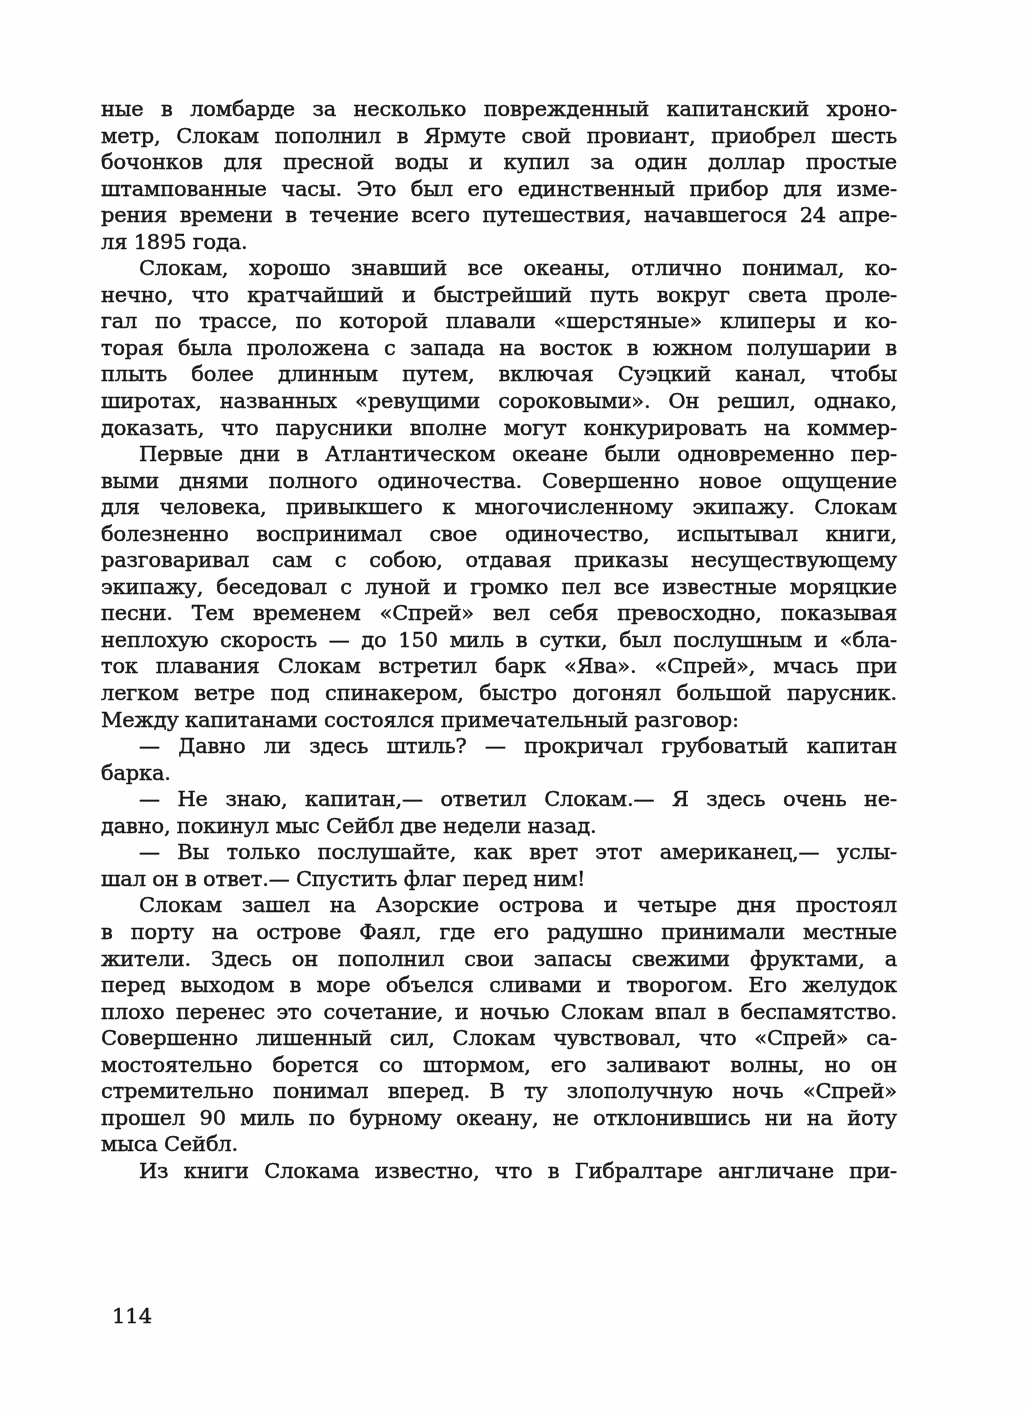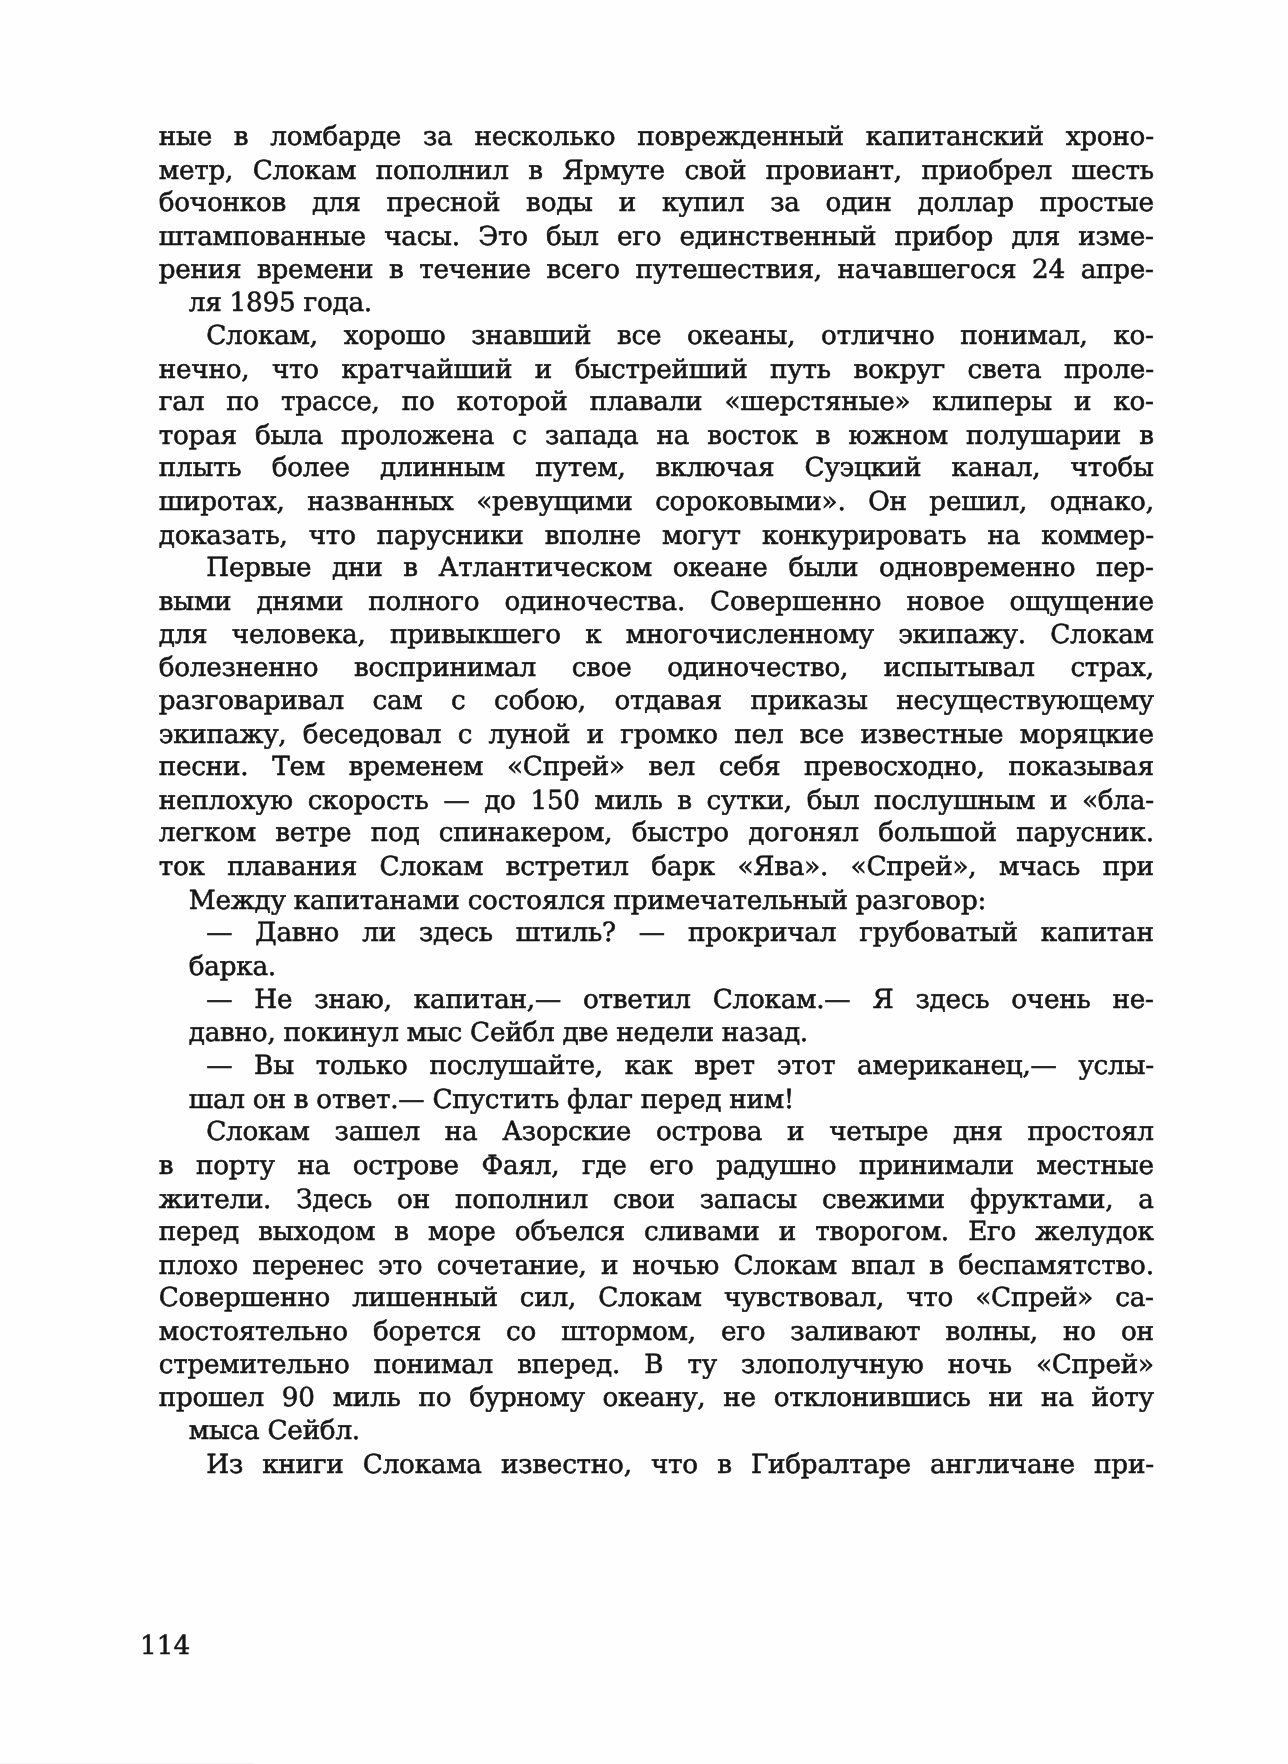--- a/index.html
+++ b/index.html
@@ -8,37 +8,37 @@
     width: 1030px;
     height: 1411px;
     margin: 0 auto;
     background: #fefefe;
     overflow: hidden;
     color: #161616;
     font-family: "DejaVu Serif", "Liberation Serif", serif;
   }
   .text-block {
     position: absolute;
-    left: 127px;
+    left: 101px;
     top: 96px;
     width: 796px;
     font-size: 21px;
     letter-spacing: -0.2px;
     -webkit-text-stroke: 0.45px #161616;
   }
   .paragraph { margin: 0; padding: 0; }
   .line {
     height: 26.55px;
     line-height: 26.55px;
     text-align: justify;
     text-align-last: justify;
     white-space: nowrap;
     overflow: visible;
   }
-  .line.last { text-align-last: left; margin-left: 24px; }
+  .line.last { text-align-last: left; }
   .line.indent { text-indent: 38px; }
   .page-number {
     position: absolute;
     left: 112px;
     top: 1303px;
     font-size: 21px;
     line-height: 26px;
     -webkit-text-stroke: 0.4px #161616;
   }
 </style>
@@ -61,27 +61,27 @@
         <div class="line">гал по трассе, по которой плавали «шерстяные» клиперы и ко-</div>
         <div class="line">торая была проложена с запада на восток в южном полушарии в</div>
         <div class="line">плыть более длинным путем, включая Суэцкий канал, чтобы</div>
         <div class="line">широтах, названных «ревущими сороковыми». Он решил, однако,</div>
         <div class="line">доказать, что парусники вполне могут конкурировать на коммер-</div>
       </div>
       <div class="paragraph">
         <div class="line indent">Первые дни в Атлантическом океане были одновременно пер-</div>
         <div class="line">выми днями полного одиночества. Совершенно новое ощущение</div>
         <div class="line">для человека, привыкшего к многочисленному экипажу. Слокам</div>
-        <div class="line">болезненно воспринимал свое одиночество, испытывал страх,</div>
+        <div class="line">болезненно воспринимал свое одиночество, испытывал книги,</div>
         <div class="line">разговаривал сам с собою, отдавая приказы несуществующему</div>
         <div class="line">экипажу, беседовал с луной и громко пел все известные моряцкие</div>
         <div class="line">песни. Тем временем «Спрей» вел себя превосходно, показывая</div>
         <div class="line">неплохую скорость — до 150 миль в сутки, был послушным и «бла-</div>
+        <div class="line">ток плавания Слокам встретил барк «Ява». «Спрей», мчась при</div>
         <div class="line">легком ветре под спинакером, быстро догонял большой парусник.</div>
-        <div class="line">ток плавания Слокам встретил барк «Ява». «Спрей», мчась при</div>
         <div class="line last">Между капитанами состоялся примечательный разговор:</div>
       </div>
       <div class="paragraph">
         <div class="line indent">— Давно ли здесь штиль? — прокричал грубоватый капитан</div>
         <div class="line last">барка.</div>
       </div>
       <div class="paragraph">
         <div class="line indent">— Не знаю, капитан,— ответил Слокам.— Я здесь очень не-</div>
         <div class="line last">давно, покинул мыс Сейбл две недели назад.</div>
       </div>

